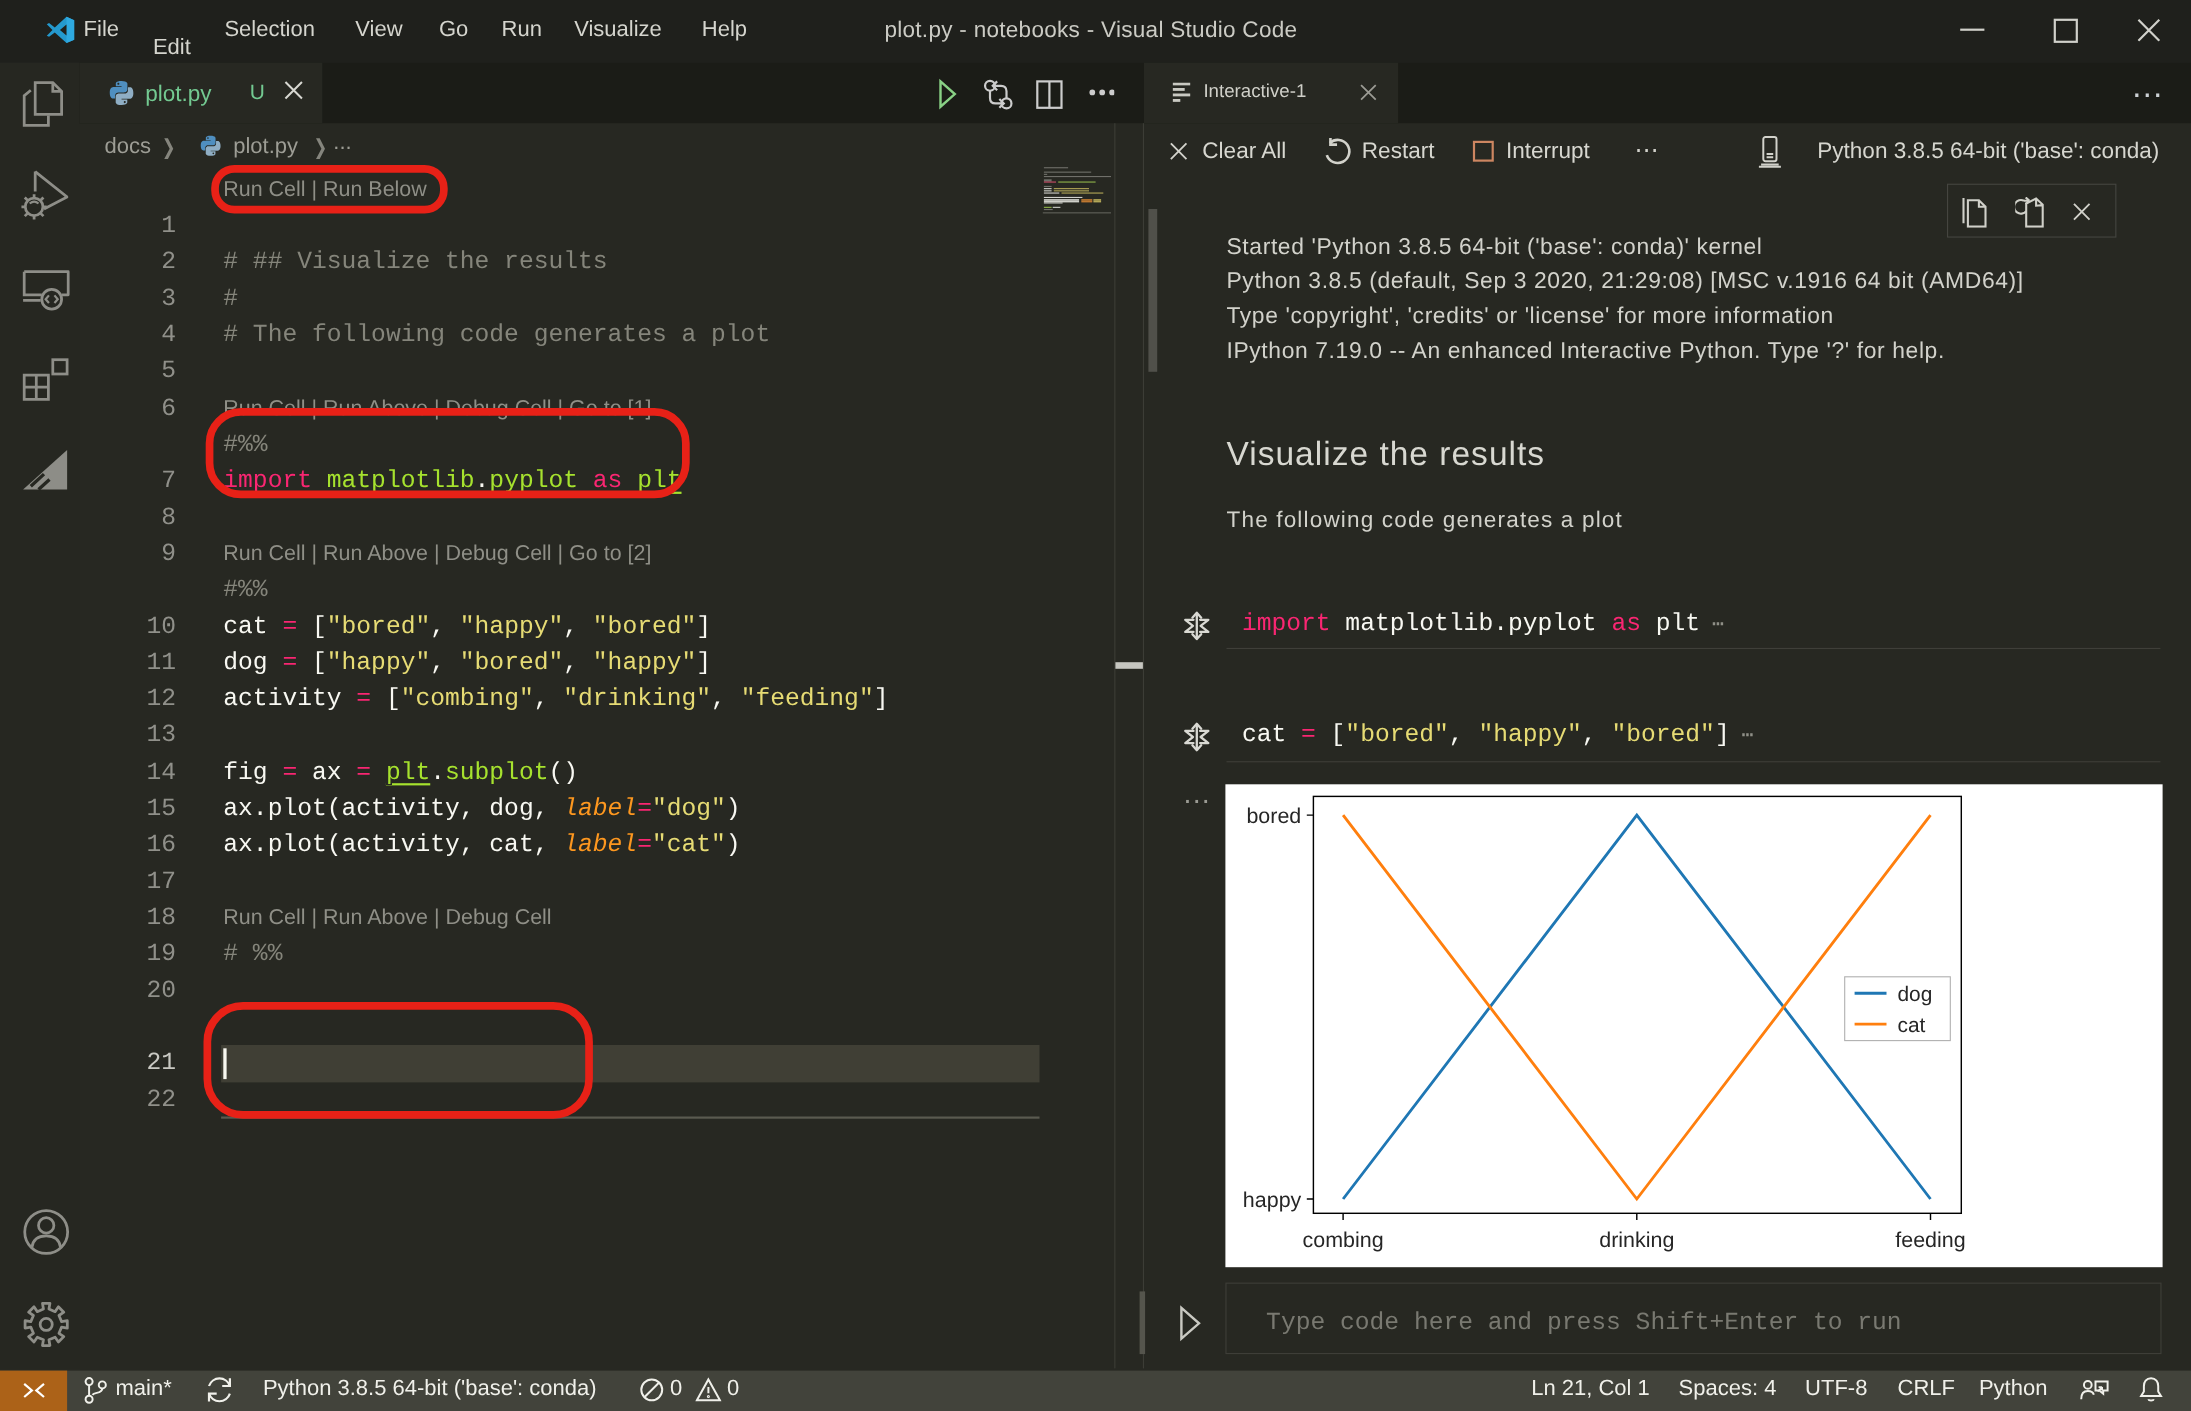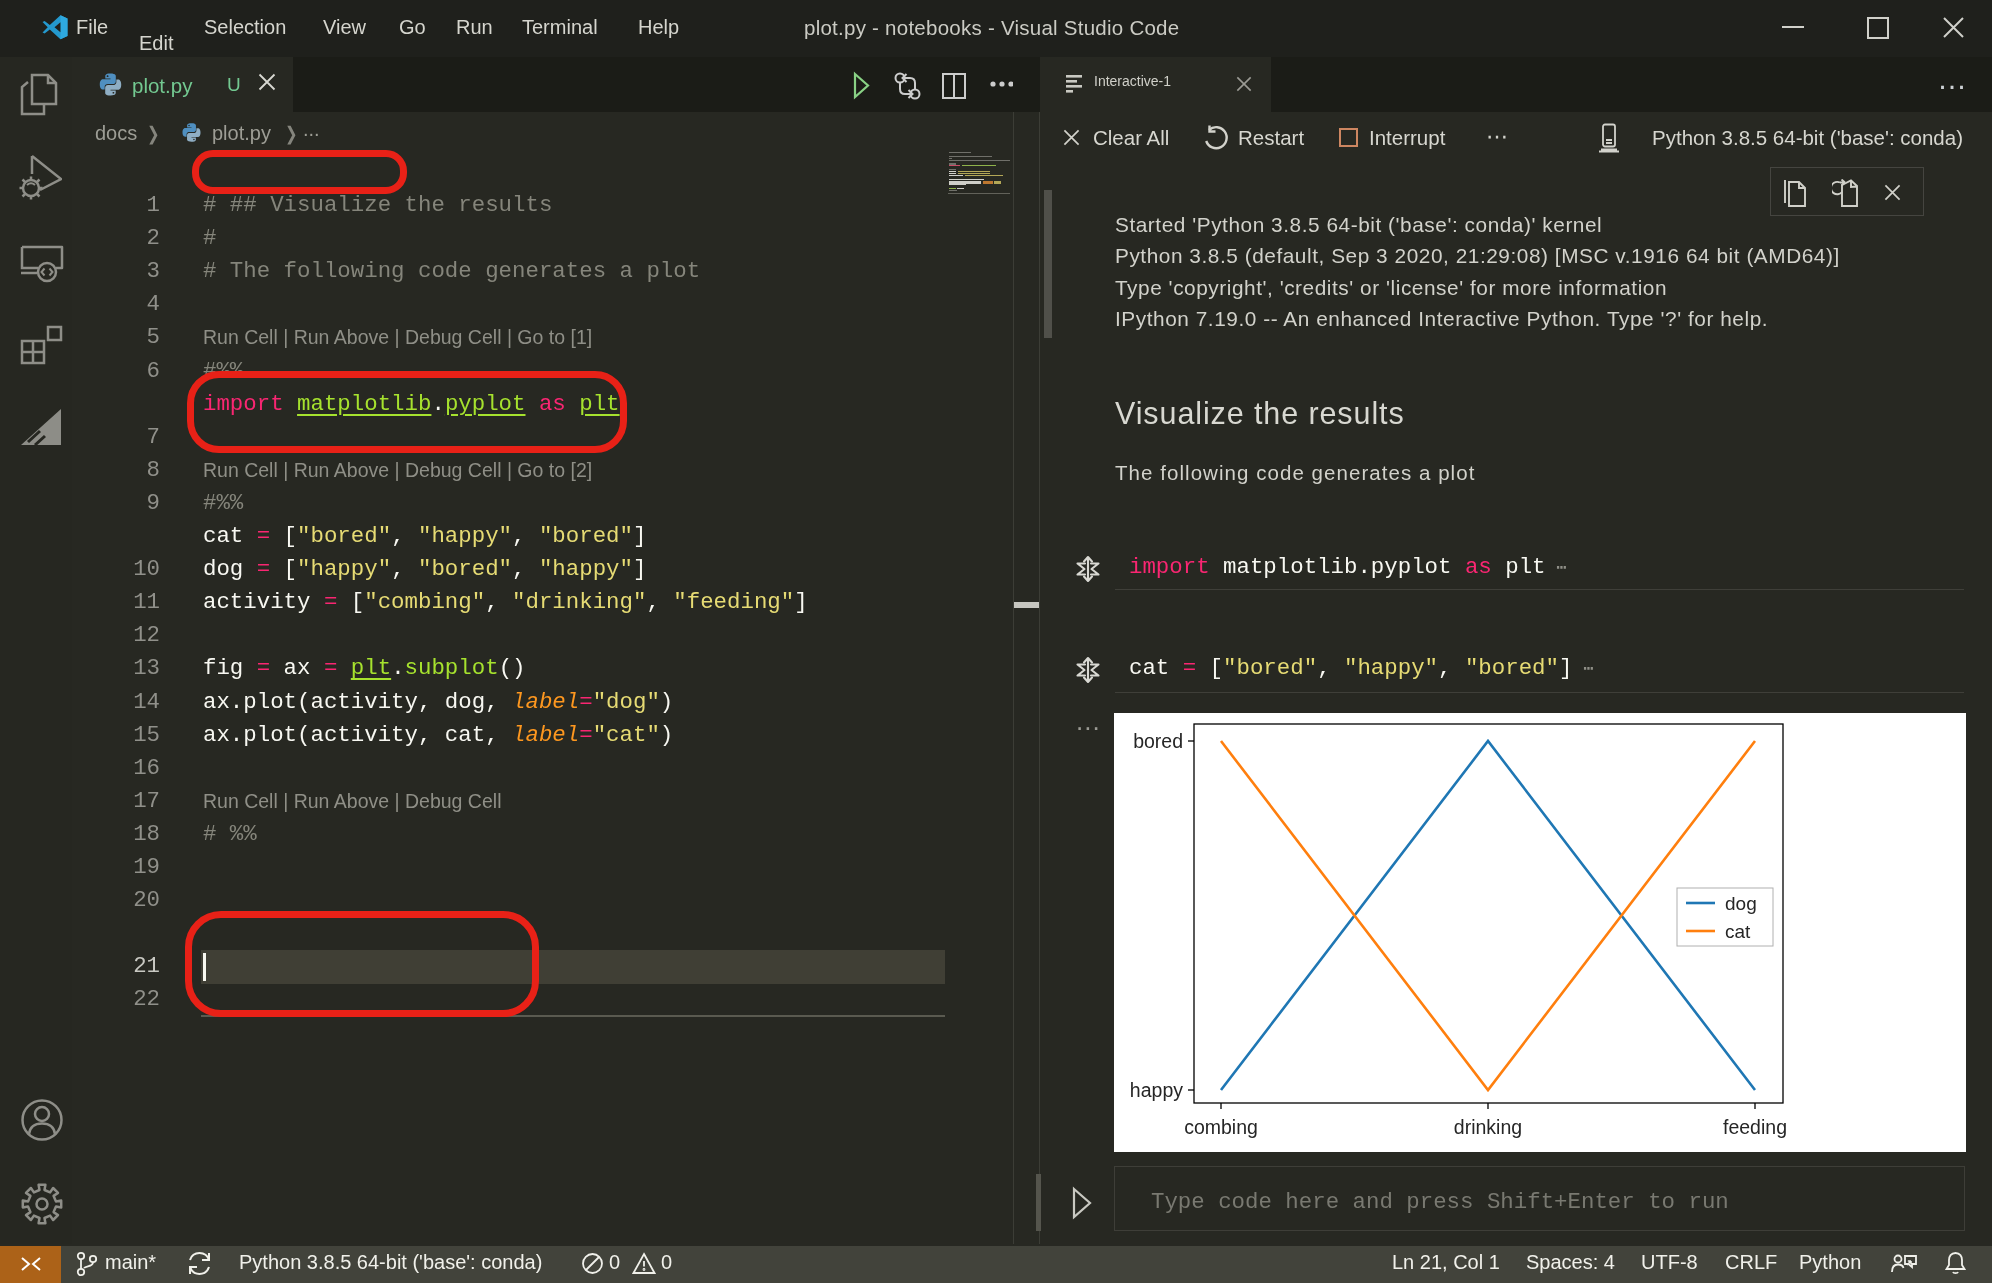--- a/index.html
+++ b/index.html
@@ -24,21 +24,21 @@
  <path fill="#1f201c" d="M71 30 L48 49 L71 68 Z"></path>
 </svg>
 </div>
 <div class="abs" id="menus" style="top:16px;left:0;color:#d5d5ce;font-size:20px;">
  <span class="abs" style="left:76px;">File</span>
     <span class="abs" style="left:139px;margin-top:16px;">Edit</span>
     <span class="abs" style="left:204px;">Selection</span>
     <span class="abs" style="left:323px;">View</span>
     <span class="abs" style="left:399px;">Go</span>
     <span class="abs" style="left:456px;text-align:center;">Run</span>
-    <span class="abs" style="left:522px;">Terminal</span>
+    <span class="abs" style="left:522px;">Visualize</span>
     <span class="abs" style="left:638px;">Help</span>
 </div>
 <div class="abs" style="left:804px;top:16px;color:#cbcbc4;font-size:20.5px;letter-spacing:0.25px;">plot.py - notebooks - Visual Studio Code</div>
 
 <div class="abs" style="left:1782px;top:26px;width:22px;height:2px;background:#d0d0ca;"></div>
 <div class="abs" style="left:1867px;top:17px;width:18px;height:18px;border:2px solid #d0d0ca;"></div>
 <div class="abs" style="left:1943px;top:17px;">
  <svg width="21" height="21" viewBox="0 0 21 21">
       <path stroke="#d0d0ca" stroke-width="2" d="M1 1 L20 20 M20 1 L1 20"></path>
     </svg>
@@ -65,21 +65,21 @@
 <div class="abs" style="left:1066px;top:75px;">
  <svg width="17" height="18" viewBox="0 0 17 18">
   <g fill="#c9c9c2">
         <rect x="0" y="0" width="16" height="2.6"></rect>
         <rect x="0" y="5" width="11" height="2.6"></rect>
         <rect x="0" y="10" width="16" height="2.6"></rect>
         <rect x="0" y="15" width="7" height="2.6"></rect>
       </g>
  </svg>
 </div>
-<div class="abs" style="left:1094px;top:73px;color:#d0d0c9;font-size:14px;">Interactive-1</div>
+<div class="abs" style="left:1094px;top:73px;color:#d0d0c9;font-size:17px;">Interactive-1</div>
 <div class="abs" style="left:1236px;top:76px;">
  <svg width="16" height="16" viewBox="0 0 18 18">
       <path stroke="#9b9b94" stroke-width="1.8" d="M1.5 1.5 L16.5 16.5 M16.5 1.5 L1.5 16.5"></path>
     </svg>
 </div>
 
 <div class="abs" style="left:1937px;top:62px;color:#ccd0d4;font-size:30px;letter-spacing:1px;">…</div>
 
 <div class="abs" style="left:853px;top:71px;">
  <svg width="160" height="30" viewBox="0 0 160 30">
@@ -191,20 +191,21 @@
 15
 16
 17
 18
 19
 20
 
 <span style="color:#c8c8c2">21</span>
 22</div>
 <div class="abs" id="code" style="left:203px;top:156px;">
+<div class="lens" style="height:33.1px;line-height:33.1px;">Run Cell | Run Below</div>
 <div class="m">&nbsp;</div>
 <div class="m cm"># ## Visualize the results</div>
 <div class="m cm">#</div>
 <div class="m cm"># The following code generates a plot</div>
 <div class="m">&nbsp;</div>
 <div class="lens" style="height:33.1px;line-height:33.1px;">Run Cell | Run Above | Debug Cell | Go to [1]</div>
 <div class="m cm">#%%</div>
 <div class="m"><span class="pk">import</span><span class="w"> </span><span class="gu">matplotlib</span><span class="w">.</span><span class="gu">pyplot</span><span class="w"> </span><span class="pk">as</span><span class="w"> </span><span class="gu">plt</span></div>
 <div class="m">&nbsp;</div>
 <div class="lens" style="height:33.1px;line-height:33.1px;">Run Cell | Run Above | Debug Cell | Go to [2]</div>

